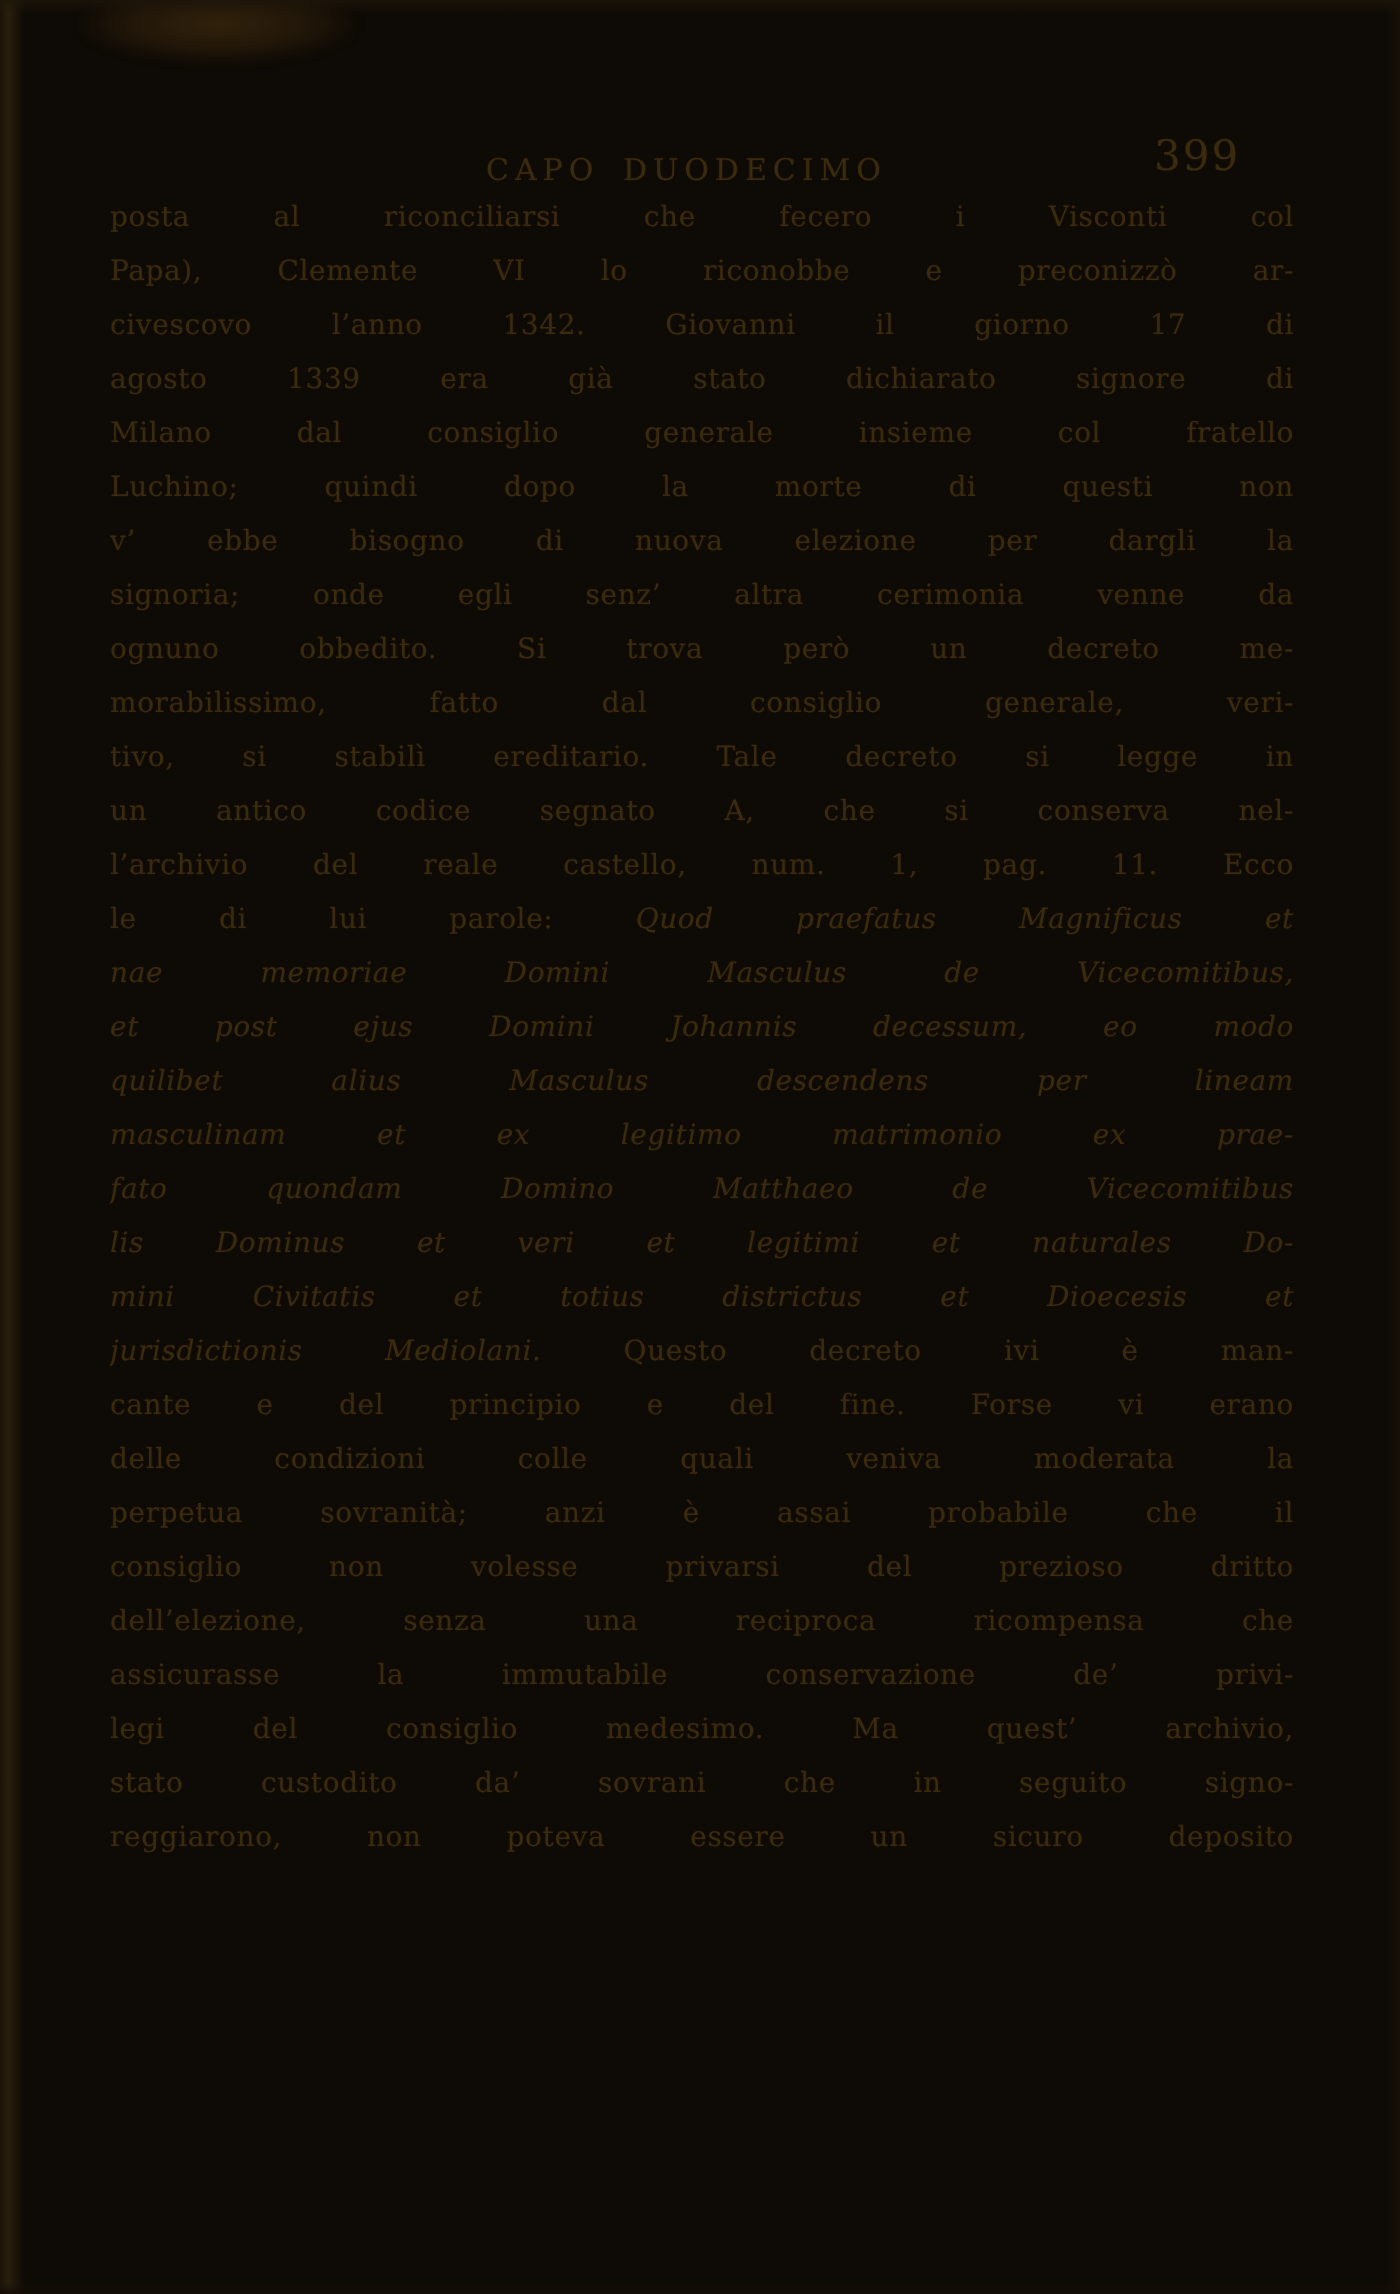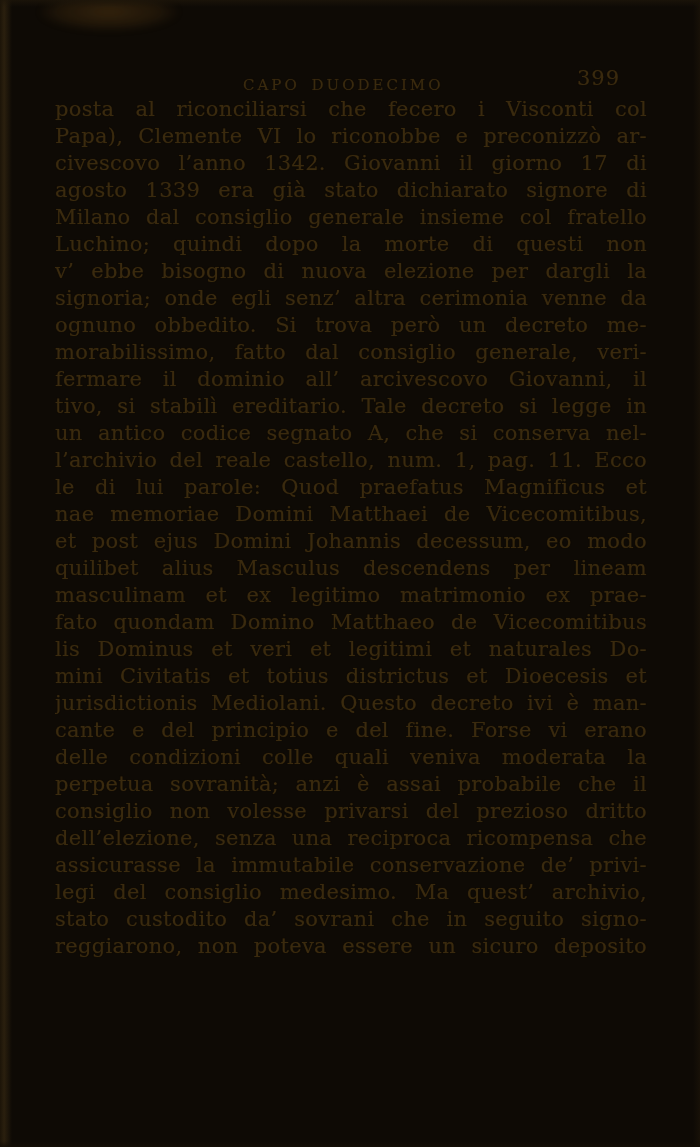--- a/index.html
+++ b/index.html
@@ -46,29 +46,29 @@
     font-feature-settings: "onum";
     text-shadow: 0 0 1px rgba(58,42,14,0.5);
   }
   .text-block {
     position: absolute; left: 55px; top: 96px; width: 592px;
     color: #3a2a0e;
   }
   .line {
     height: 27px;
     line-height: 27px;
-    font-size: 21px;
+    font-size: 14px;
     letter-spacing: 0.3px;
     text-align: justify;
     text-align-last: justify;
     white-space: normal;
     overflow: hidden;
     text-shadow: 0 0 1px rgba(58,42,14,0.5);
   }
-  .line .it { }
+  .line .it { font-style: italic; }
 </style>
 </head>
 <body>
 
 <div class="page">
   <div class="stain-topleft"></div>
 
   <div class="header-title">CAPO DUODECIMO</div>
 
   <div class="page-number">399</div>
@@ -77,26 +77,25 @@
       <div class="line"><span>posta al riconciliarsi che fecero i Visconti col</span></div>
       <div class="line"><span>Papa), Clemente VI lo riconobbe e preconizzò ar-</span></div>
       <div class="line"><span>civescovo l’anno 1342. Giovanni il giorno 17 di</span></div>
       <div class="line"><span>agosto 1339 era già stato dichiarato signore di</span></div>
       <div class="line"><span>Milano dal consiglio generale insieme col fratello</span></div>
       <div class="line"><span>Luchino; quindi dopo la morte di questi non</span></div>
       <div class="line"><span>v’ ebbe bisogno di nuova elezione per dargli la</span></div>
       <div class="line"><span>signoria; onde egli senz’ altra cerimonia venne da</span></div>
       <div class="line"><span>ognuno obbedito. Si trova però un decreto me-</span></div>
       <div class="line"><span>morabilissimo, fatto dal consiglio generale, veri-</span></div>
-      <div class="line"><span>fermare il dominio all’ arcivescovo Giovanni, il</span></div>
       <div class="line"><span>tivo, si stabilì ereditario. Tale decreto si legge in</span></div>
       <div class="line"><span>un antico codice segnato A, che si conserva nel-</span></div>
       <div class="line"><span>l’archivio del reale castello, num. 1, pag. 11. Ecco</span></div>
       <div class="line"><span>le di lui parole: </span><span class="it">Quod praefatus Magnificus et</span></div>
-      <div class="line"><span class="it">nae memoriae Domini Matthaei de Vicecomitibus,</span></div>
+      <div class="line"><span class="it">nae memoriae Domini Masculus de Vicecomitibus,</span></div>
       <div class="line"><span class="it">et post ejus Domini Johannis decessum, eo modo</span></div>
       <div class="line"><span class="it">quilibet alius Masculus descendens per lineam</span></div>
       <div class="line"><span class="it">masculinam et ex legitimo matrimonio ex prae-</span></div>
       <div class="line"><span class="it">fato quondam Domino Matthaeo de Vicecomitibus</span></div>
       <div class="line"><span class="it">lis Dominus et veri et legitimi et naturales Do-</span></div>
       <div class="line"><span class="it">mini Civitatis et totius districtus et Dioecesis et</span></div>
       <div class="line"><span class="it">jurisdictionis Mediolani.</span><span> Questo decreto ivi è man-</span></div>
       <div class="line"><span>cante e del principio e del fine. Forse vi erano</span></div>
       <div class="line"><span>delle condizioni colle quali veniva moderata la</span></div>
       <div class="line"><span>perpetua sovranità; anzi è assai probabile che il</span></div>

